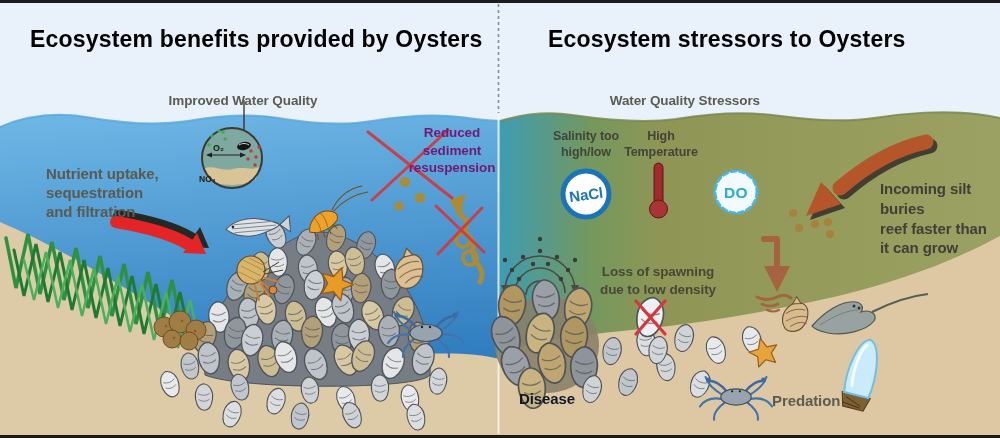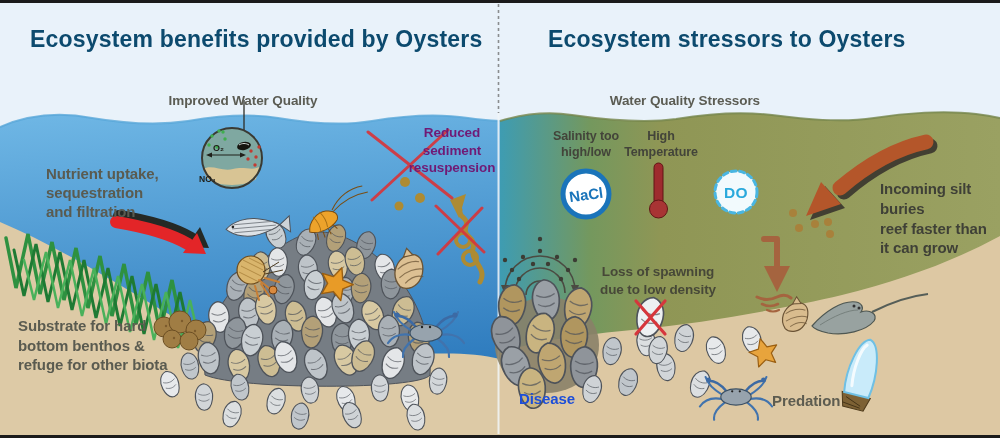--- a/index.html
+++ b/index.html
@@ -2,35 +2,35 @@
 <html><head>
 <meta charset="utf-8">
 <style>
   html,body{margin:0;padding:0;background:#ffffff;}
   .canvas{position:relative;width:1000px;height:438px;overflow:hidden;background:#e9f2fa;
           font-family:"Liberation Sans","DejaVu Sans",sans-serif;}
   .bar{position:absolute;left:0;width:1000px;height:3px;background:#1b1b1b;z-index:9;}
   .bar.top{top:0;} .bar.bottom{bottom:0;}
   svg.art{position:absolute;left:0;top:0;z-index:1;}
   .L{position:absolute;z-index:5;white-space:pre-line;font-weight:bold;letter-spacing:-0.1px;}
-  .title{top:26px;font-size:23px;color:#0c4a6e;letter-spacing:0.2px;}
+  .title{top:26px;font-size:23px;color:#000000;letter-spacing:0.2px;}
   .title-left{left:30px;}
   .title-right{left:548px;}
   .sub{top:93px;width:200px;text-align:center;font-size:13.5px;color:#5b5c53;}
   .sub-left{left:143px;}
   .sub-right{left:560px;text-align:right;}
   .lbl-nutrient{left:46px;top:164px;font-size:15px;color:#5a5b50;line-height:1.28;}
   .lbl-sediment{left:402px;top:124px;width:100px;text-align:center;font-size:13.5px;color:#701a75;line-height:1.3;}
   .lbl-substrate{left:18px;top:316px;font-size:15px;color:#5a5b50;line-height:1.3;}
   .lbl-salinity{left:546px;top:129px;width:80px;text-align:center;font-size:12.5px;color:#43443a;line-height:1.25;}
   .lbl-temp{left:621px;top:129px;width:80px;text-align:center;font-size:12.5px;color:#43443a;line-height:1.25;}
   .lbl-oxygen{left:694px;top:129px;width:84px;text-align:center;font-size:12.5px;color:#43443a;line-height:1.25;}
   .lbl-silt{left:880px;top:179px;font-size:15px;color:#3f4037;line-height:1.32;}
   .lbl-spawning{left:592px;top:263px;width:132px;text-align:center;font-size:13.5px;color:#474838;line-height:1.3;}
-  .lbl-disease{left:519px;top:390px;font-size:15px;color:#1d4ed8;}
+  .lbl-disease{left:519px;top:390px;font-size:15px;color:#0f172a;}
   .lbl-predation{left:772px;top:392px;font-size:15px;color:#5d5c50;}
   
   .crab-legs{stroke:#4173ad;fill:none;stroke-width:2.2;stroke-linecap:round;}
   .crab-claws{stroke:#3c6aa4;fill:none;stroke-width:2.6;stroke-linecap:round;}
   .crab-body{fill:#97a3ad;stroke:#3a4f63;stroke-width:1.2;}
 </style>
 </head>
 <body>
 
 <div class="canvas">
@@ -368,23 +368,20 @@
   <div class="L title title-left">Ecosystem benefits provided by Oysters</div>
   <div class="L title title-right">Ecosystem stressors to Oysters</div>
   <div class="L sub sub-left">Improved Water Quality</div>
   <div class="L sub sub-right">Water Quality Stressors</div>
   <div class="L lbl-nutrient">Nutrient uptake,
 sequestration
 and filtration</div>
   <div class="L lbl-sediment">Reduced
 sediment
 resuspension</div>
-  <div class="L lbl-substrate">Substrate for hard
-bottom benthos &amp;
-refuge for other biota</div>
   <div class="L lbl-salinity">Salinity too
 high/low</div>
   <div class="L lbl-temp">High
 Temperature</div>
   <div class="L lbl-silt">Incoming silt buries
 reef faster than
 it can grow</div>
   <div class="L lbl-spawning">Loss of spawning
 due to low density</div>
   <div class="L lbl-disease">Disease</div>

